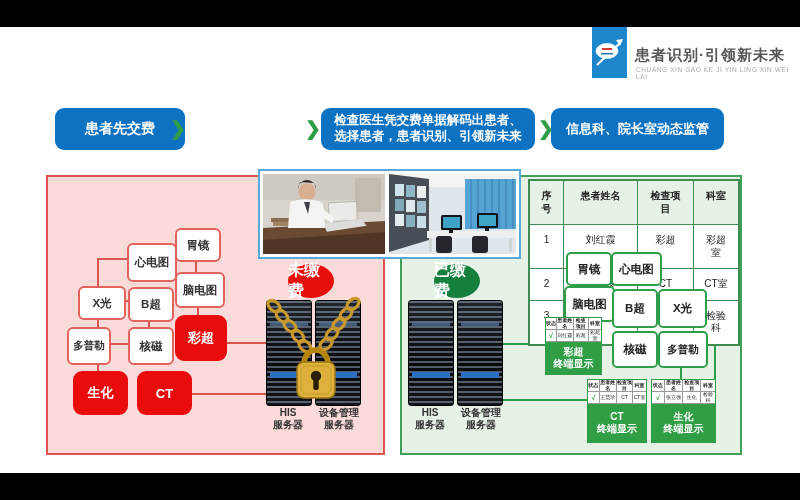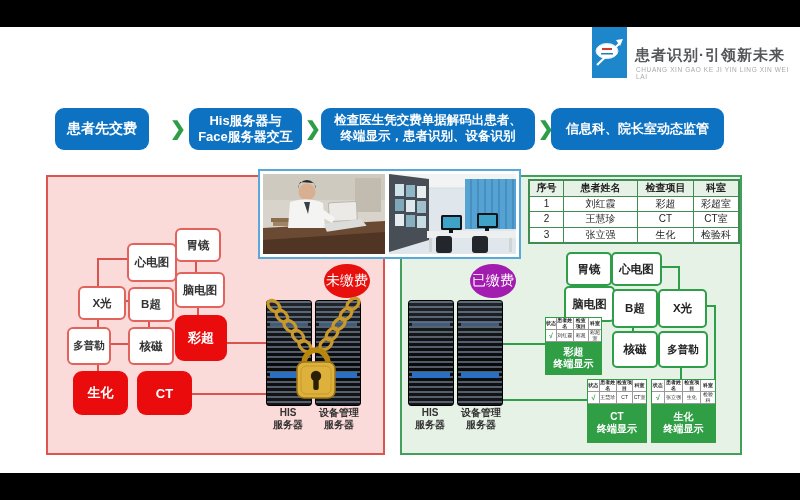--- a/index.html
+++ b/index.html
@@ -33,40 +33,40 @@
   .ln{position:absolute;z-index:2;}
   .ln.red{background:#d8554f;}
   .ln.green{background:#2f9e49;}
 
   .dbox{position:absolute;z-index:3;display:flex;align-items:center;justify-content:center;
         background:#fff;font-weight:bold;border-radius:6px;}
   .outline-red{border:2px solid #e2625c;color:#333;font-size:11.5px;}
   .solid-red{background:#ea0b0c;color:#fff;border-radius:9px;font-size:13px;border:none;}
   .outline-green{border:2px solid #2f9e49;color:#222;font-size:11.5px;border-radius:5px;}
 
-  .status{position:absolute;z-index:3;border-radius:50%;color:#fff;font-size:14px;font-weight:normal;
-          display:flex;align-items:center;justify-content:center;width:46px;height:34px;margin-left:36px;}
+  .status{position:absolute;z-index:3;border-radius:50%;color:#fff;font-size:16px;font-weight:bold;
+          display:flex;align-items:center;justify-content:center;width:46px;height:34px;}
   .status.red{background:#e8100c;}
-  .status.green{background:#a21caf;}
+  .status.green{background:#15803d;}
 
   .rack{position:absolute;z-index:3;width:44px;height:104px;border:1px solid #000;border-radius:3px;
         background:repeating-linear-gradient(180deg,rgba(170,190,215,.45) 0 2px,transparent 2px 5px),
                    linear-gradient(180deg,#20242a,#07080a 60%,#14161a);}
   .rack::before{content:"";position:absolute;left:3px;right:3px;top:68%;height:6px;background:#2b6fc2;}
   .rack::after{content:"";position:absolute;left:3px;right:3px;top:20%;height:4px;background:#56779d;opacity:.7;}
   .rack-label{position:absolute;z-index:3;font-size:10px;font-weight:bold;color:#333;text-align:center;
               white-space:pre-line;line-height:1.2;}
 
   .chain-svg{position:absolute;z-index:4;}
 
   
   .ptable{position:absolute;left:528px;top:179px;width:208px;z-index:3;display:grid;
           grid-template-columns:34px 74px 56px 44px;background:#fff;border:2px solid #3f8d52;
           font-size:10px;color:#222;text-align:center;}
-  .ptable>div{border-right:1px solid #3f8d52;border-bottom:1px solid #3f8d52;line-height:12.5px;padding:1px;}
+  .ptable>div{border-right:1px solid #3f8d52;border-bottom:1px solid #3f8d52;line-height:12.5px;padding:9px;}
   .ptable>div:nth-child(4n){border-right:none;}
   .ptable>div:nth-last-child(-n+4){border-bottom:none;}
   .ptable .h{background:#e7f2e6;font-weight:bold;}
 
   
   .widget{position:absolute;z-index:3;background:#fff;border:1px solid #2f9e44;display:flex;flex-direction:column;box-sizing:border-box;}
   .mini{display:grid;grid-template-columns:20% 30% 28% 22%;font-size:5px;line-height:1.1;text-align:center;color:#222;}
   .mini .c{border-right:.5px solid #999;border-bottom:.5px solid #999;display:flex;align-items:center;justify-content:center;
            min-height:11px;padding:0;overflow:hidden;}
   .mini .c:nth-child(4n){border-right:none;}
@@ -93,27 +93,25 @@
       <ellipse cx="15" cy="24" rx="11" ry="7.5" fill="none" stroke="#d8eefb" stroke-width="1"></ellipse>
       <path d="M5 38 L28 16" stroke="#fff" stroke-width="2.2" fill="none"></path>
       <path d="M24 13 L31 12 L28 19 Z" fill="#fff"></path>
       <rect x="10" y="21" width="10" height="2" fill="#d23c2e"></rect>
       <rect x="9" y="26" width="12" height="1.5" fill="#2b78b5"></rect>
     </svg>
   </div>
   <div class="logo-txt">患者识别·引领新未来</div>
   <div class="logo-pinyin">CHUANG XIN GAO KE JI YIN LING XIN WEI LAI</div>
 
-  <div class="fstep" style="left:55px;width:94px;font-size:14px;">患者先交费</div>
+  <div class="fstep" style="left:55px;width:130px;font-size:14px;">患者先交费</div>
   <div class="fchev" style="left:170px;">❯</div>
-  <div class="fstep" style="left:189px;width:113px;font-size:13px;">His服务器与
-Face服务器交互</div>
   <div class="fchev" style="left:305px;">❯</div>
   <div class="fstep" style="left:321px;width:214px;font-size:12.5px;">检查医生凭交费单据解码出患者、
-终端显示，患者识别、设备识别</div>
+选择患者，患者识别、引领新未来</div>
   <div class="fchev" style="left:538px;">❯</div>
   <div class="fstep" style="left:551px;width:173px;font-size:13px;">信息科、院长室动态监管</div>
 
   <div class="panel pink"></div>
   <div class="panel green"></div>
 
   <div class="ln red" style="left:97px;top:258px;width:2px;height:115px;"></div>
   <div class="ln red" style="left:97px;top:258px;width:30px;height:2px;"></div>
   <div class="ln red" style="left:195px;top:258px;width:2px;height:14px;"></div>
   <div class="ln red" style="left:122px;top:300px;width:6px;height:2px;"></div>

